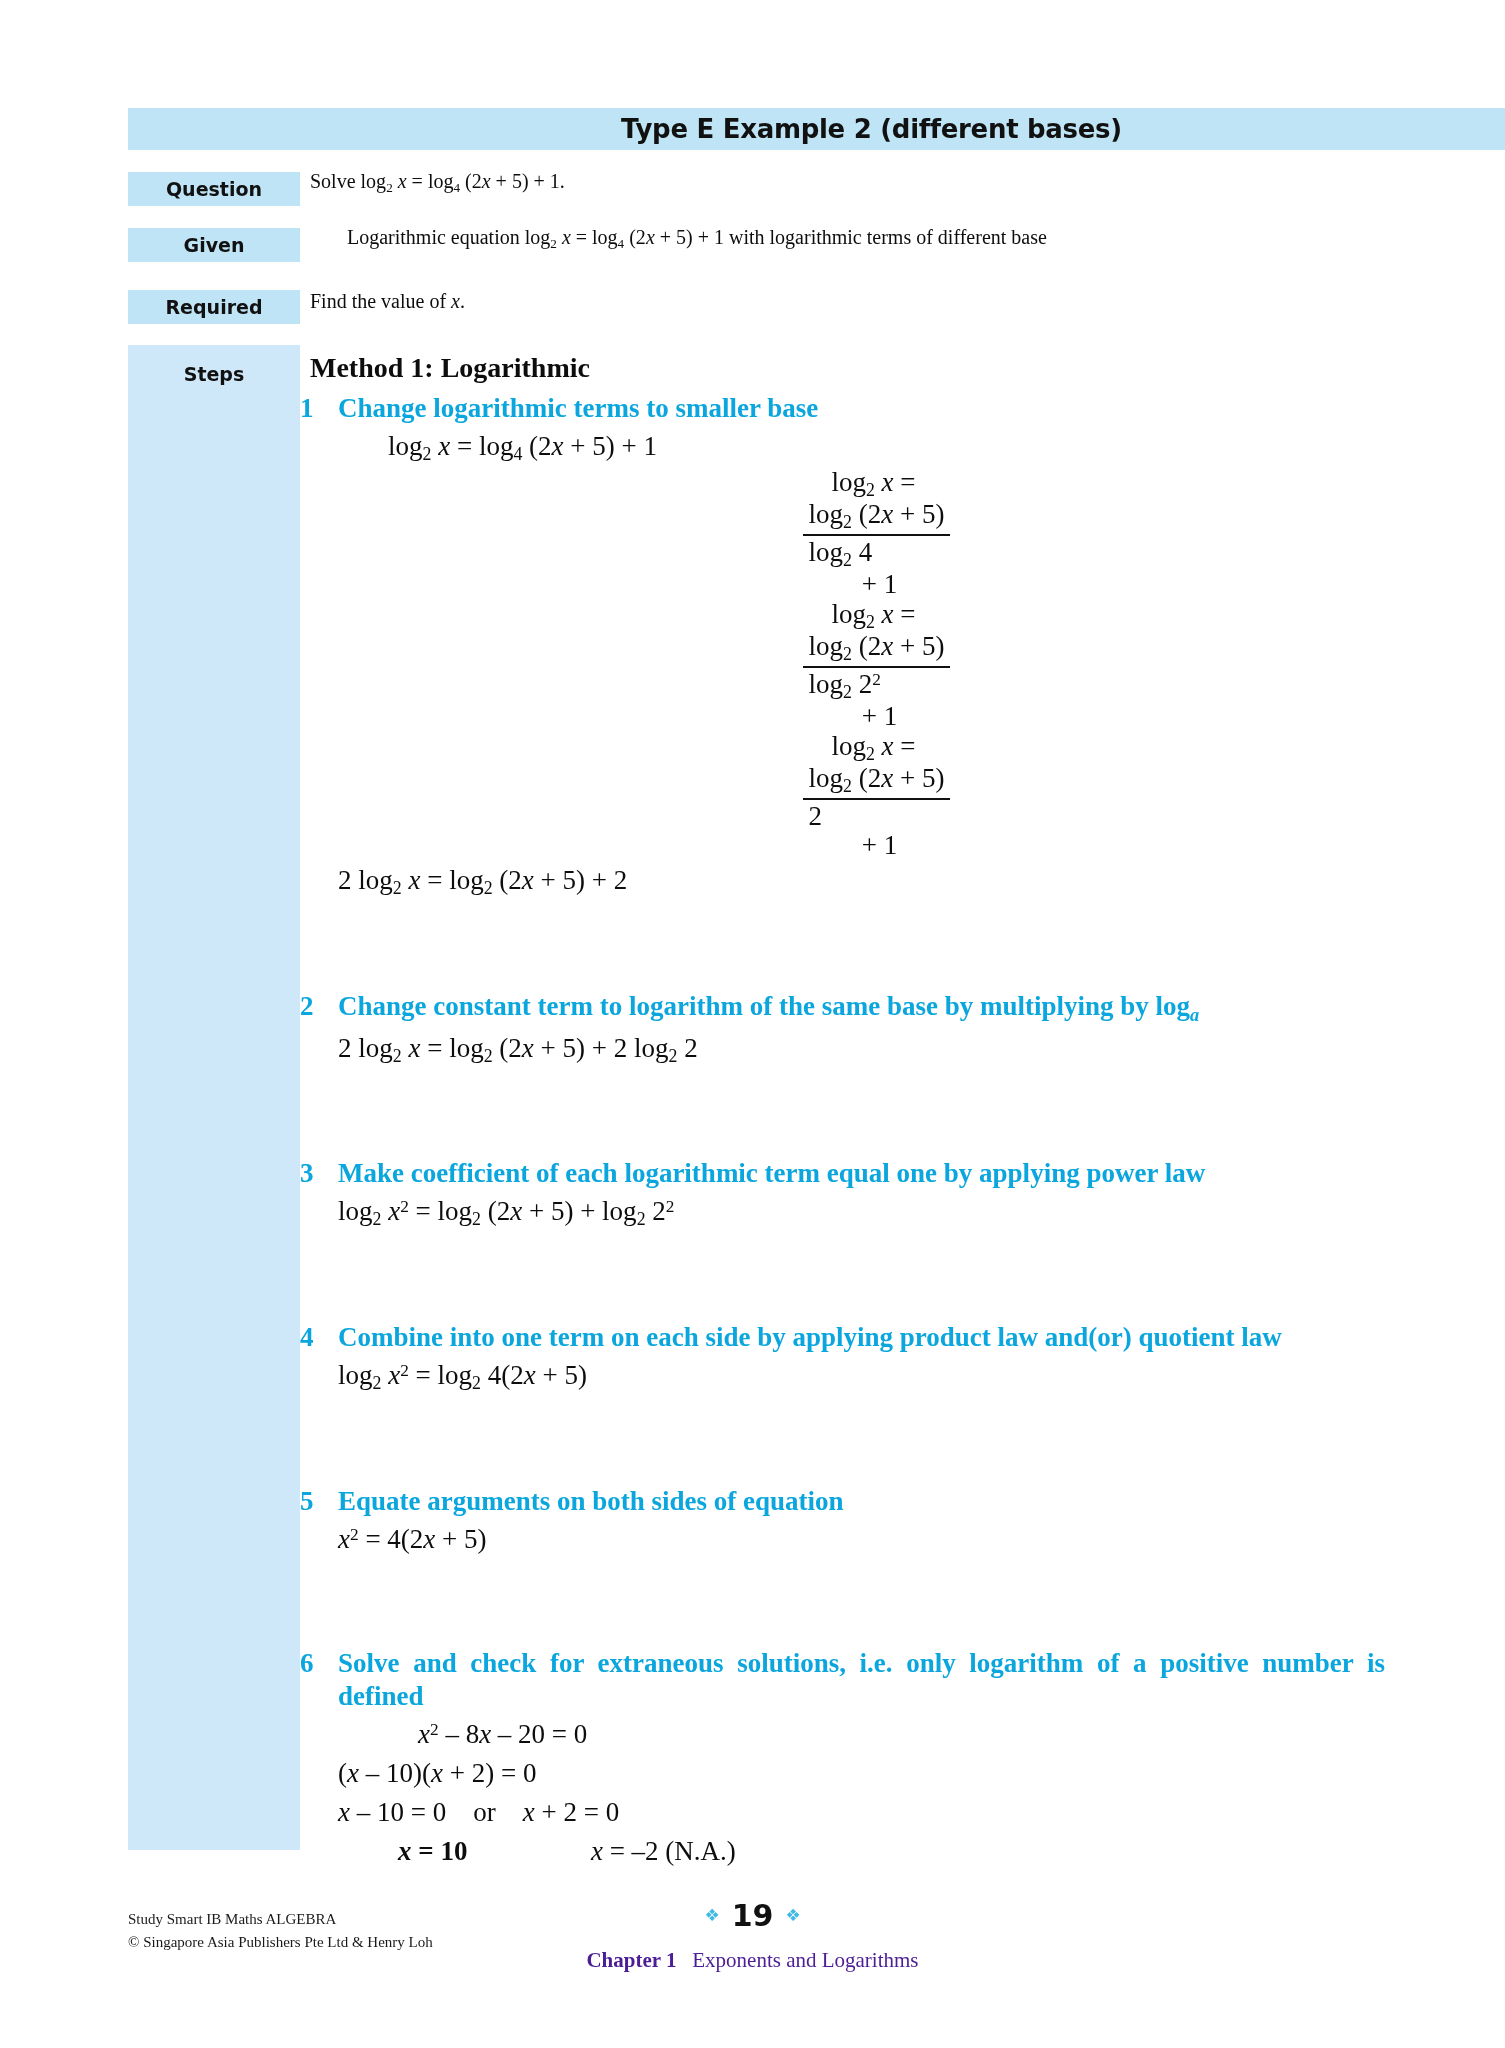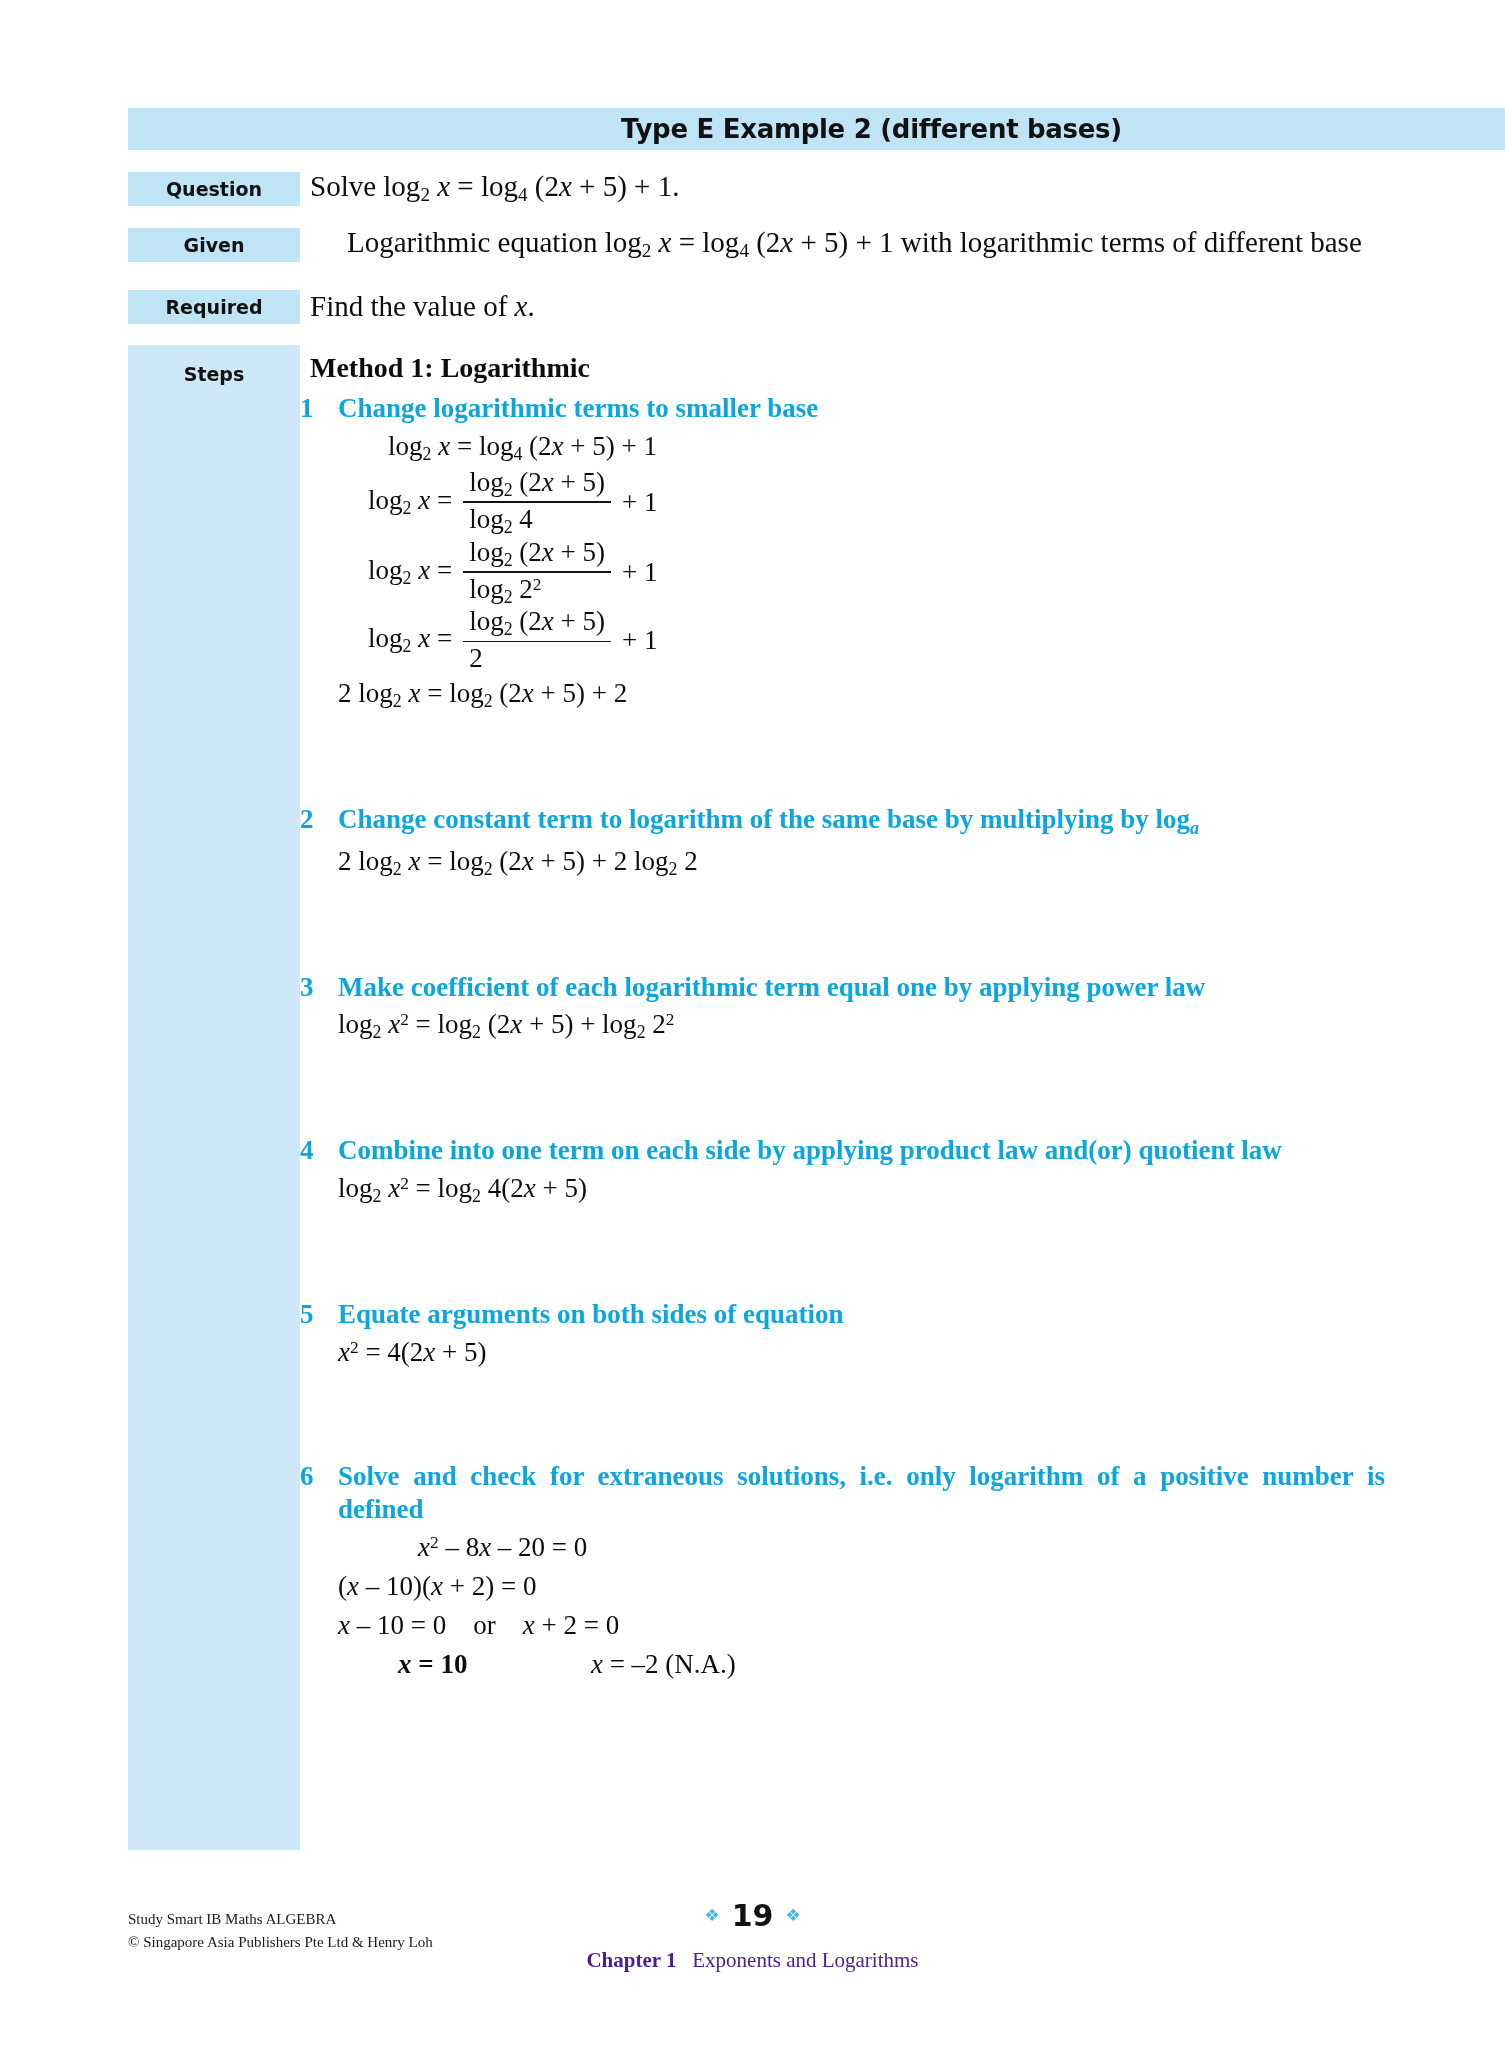--- a/index.html
+++ b/index.html
@@ -61,21 +61,21 @@
     font-weight: bold;
     font-size: 19px;
     color: #111111;
   }
   #chip-question { top: 172px; }
   #chip-given    { top: 228px; }
   #chip-required { top: 290px; }
   #chip-steps    { top: 357px; background: transparent; }
   .row-text {
     font-family: "Liberation Serif", serif;
-    font-size: 29px;
+    font-size: 20px;
     color: #0d0d0d;
     line-height: 1.3;
   }
   .row-question { position: absolute; left: 310px; top: 168px; width: 1072px; }
   .row-given    { position: absolute; left: 310px; top: 224px; width: 1072px; margin-left: 37px; }
   .row-required { position: absolute; left: 310px; top: 288px; width: 1072px; }
   .row-method   { position: absolute; left: 310px; top: 350px; width: 1072px;
                   font-weight: bold; font-size: 28px; }
 
   
@@ -131,21 +131,21 @@
   .frac .num { padding: 0 6px 1px 6px; }
   .frac .den { padding: 2px 6px 0 6px; }
   .frac .bar {
     width: 100%;
     height: 1.6px;
     background: #111111;
   }
   .frac-rhs { padding-left: 6px; }
 
   .indent-1 { padding-left: 50px; }
-  .indent-2 { padding-left: 30px; }
+  .indent-2 { padding-left: 30px; flex-direction: column; }
   .indent-3 { padding-left: 80px; }
   .indent-4 { padding-left: 145px; }
   .indent-5 { padding-left: 60px; }
 
   .gap-after { height: 58px; }
   .gap-small { height: 30px; }
 
   .bold-ans { font-weight: bold; }
 
   .final-grid { line-height: 1.5; }

